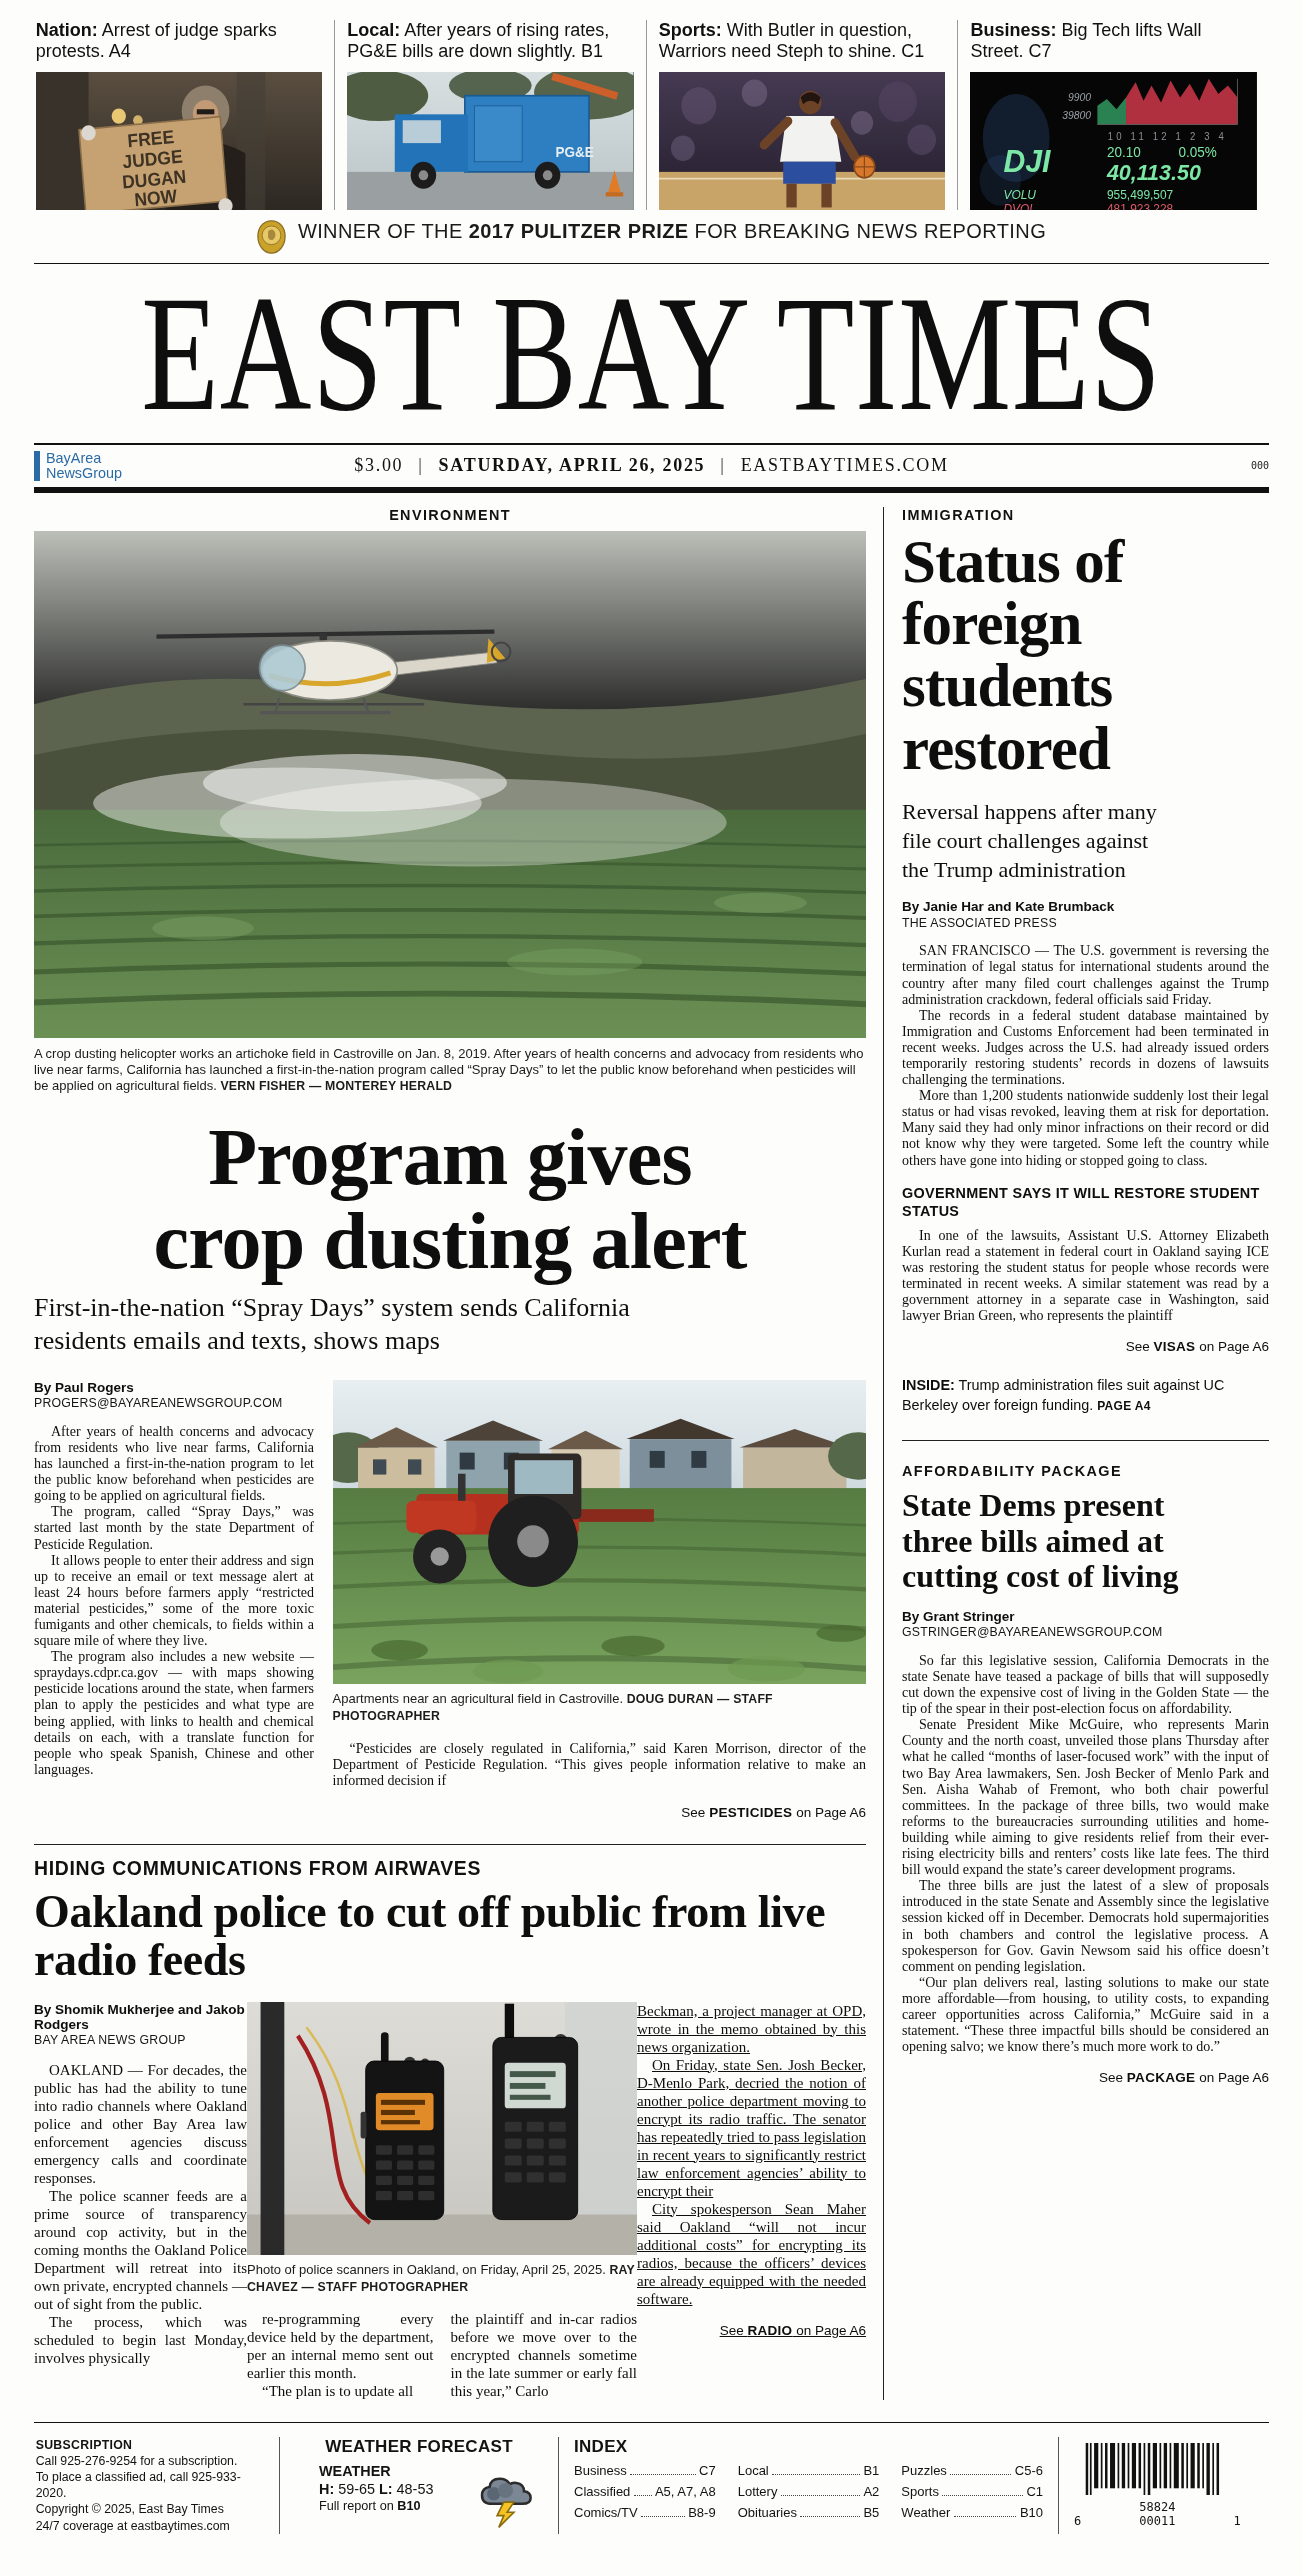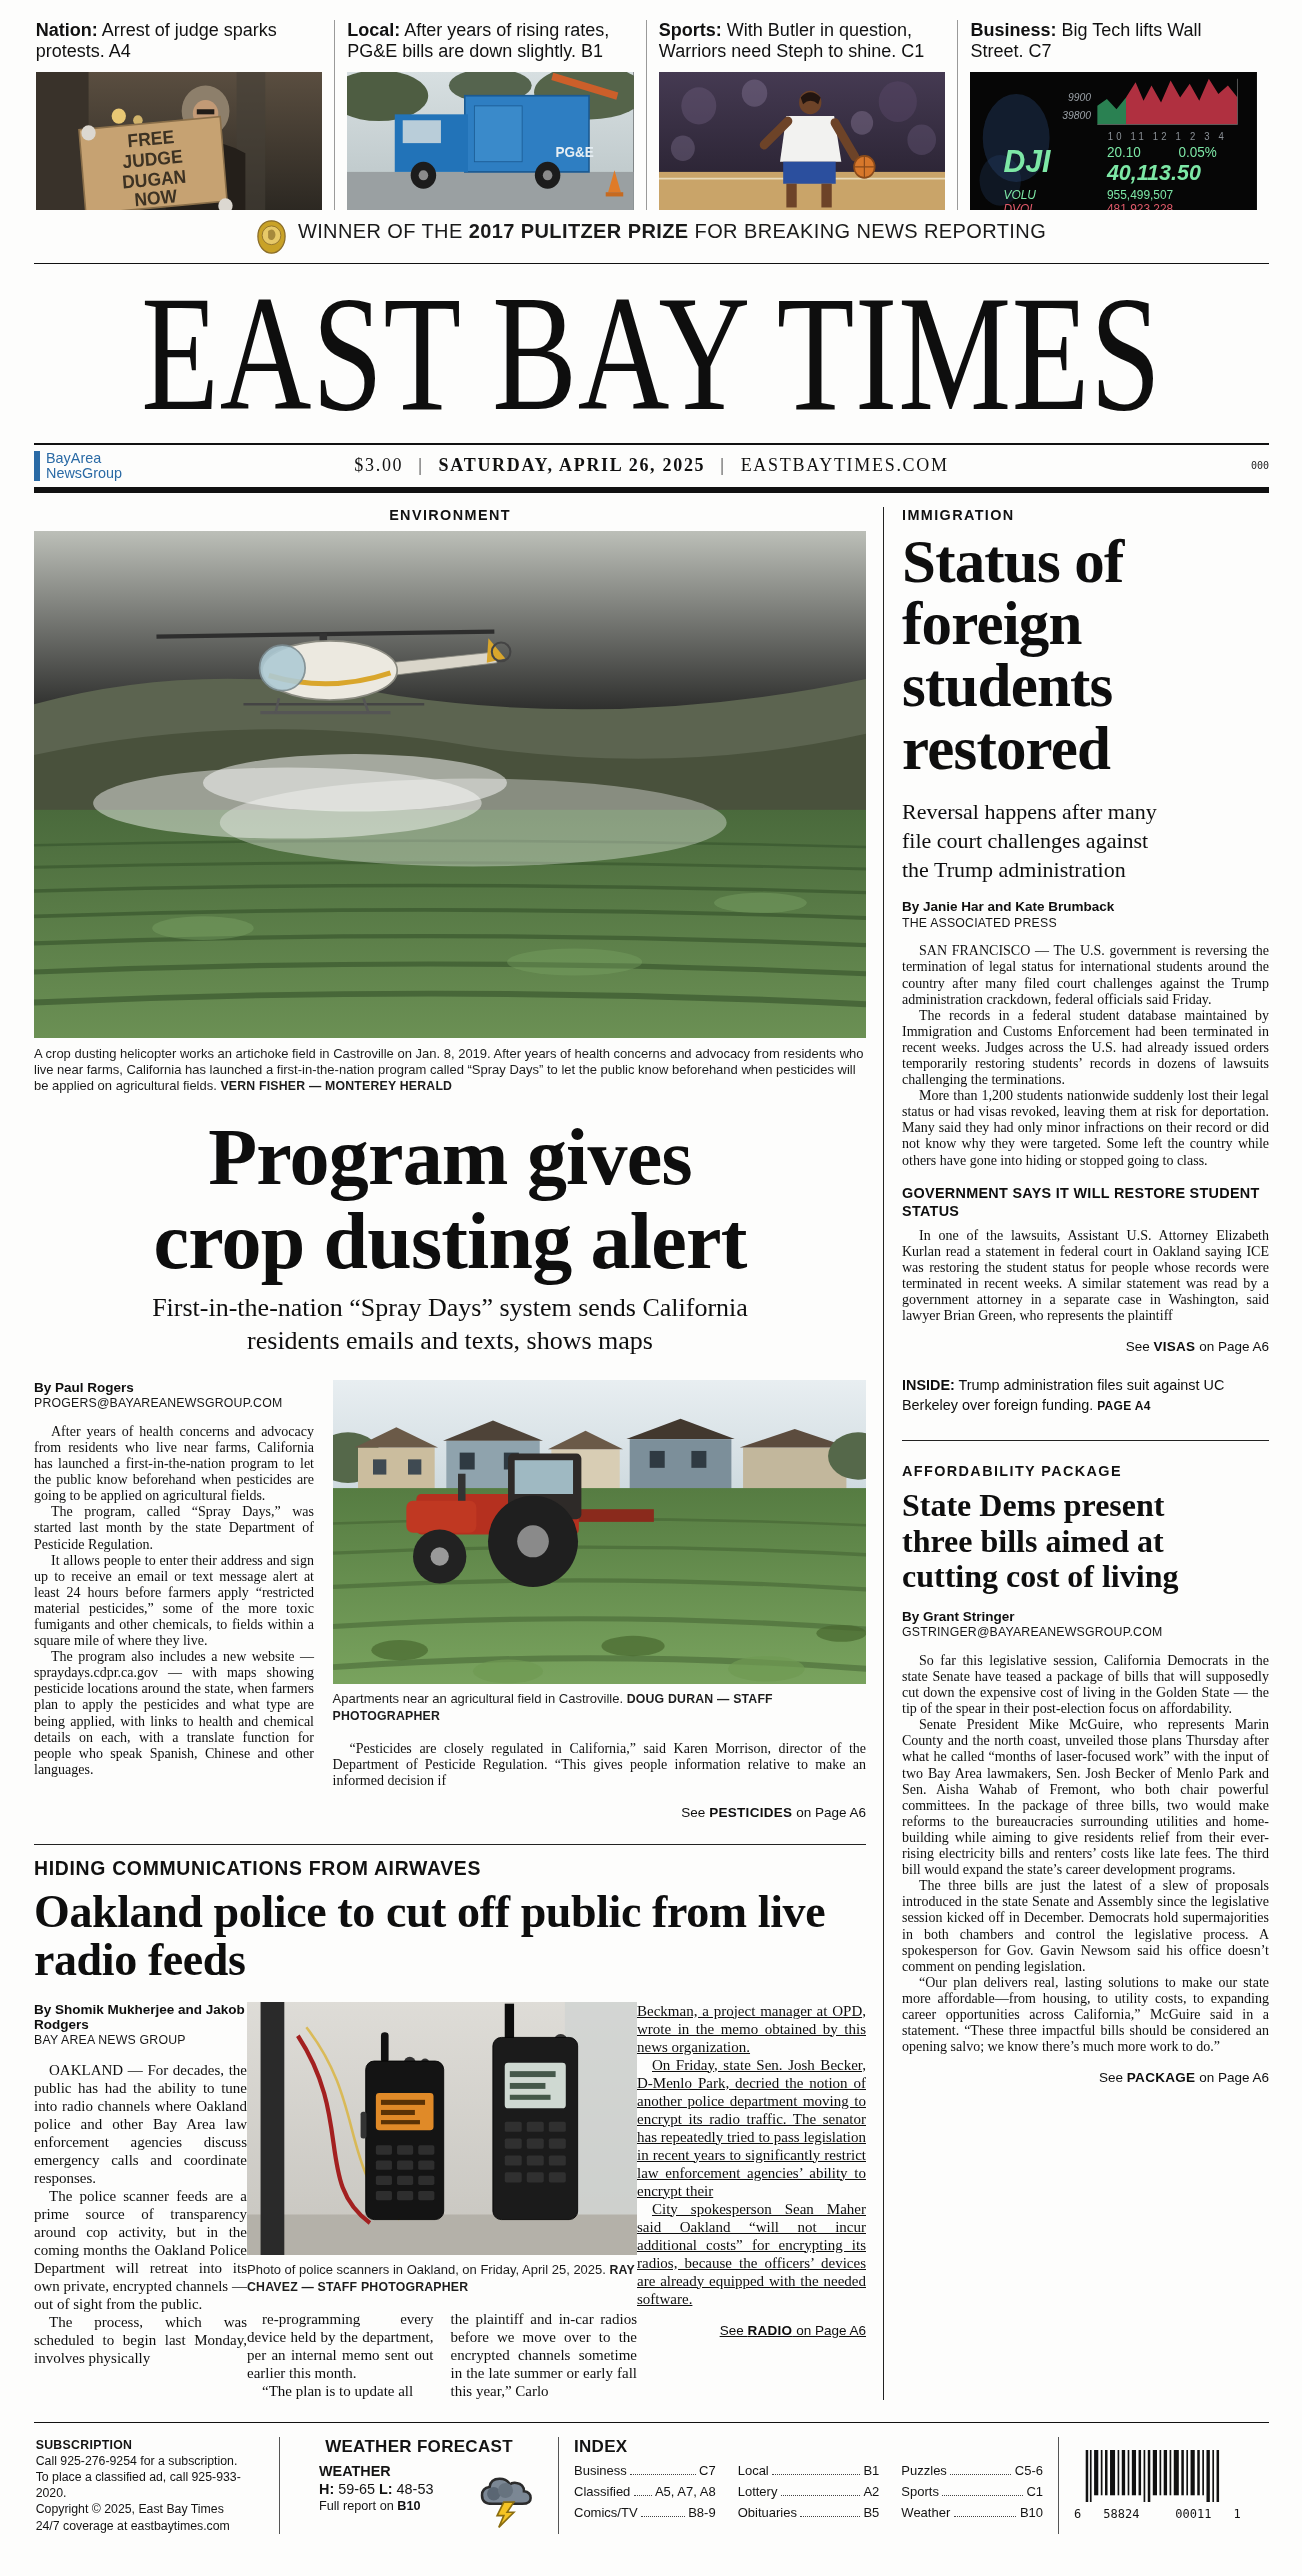--- a/index.html
+++ b/index.html
@@ -51,21 +51,21 @@
   .photo { width:100%; overflow:hidden; background:#4a5a40; }
   .photo svg { display:block; width:100%; height:100%; }
   .hero { height:507px; }
   .caption { font-family:"Liberation Sans", sans-serif; font-size:13px; line-height:1.26;
              color:#1c1c1c; margin:7.6px 0 0; }
   .caption b { font-size:12.3px; letter-spacing:0.2px; }
 
   .env-headline { text-align:center; margin:20px 0 8.4px; font-weight:700; font-size:80px;
                   line-height:1.05; letter-spacing:-0.8px; }
   .env-headline span { display:block; }
-  .env-deck { text-align:center; font-size:26px; line-height:1.28; margin:5px 0 22px; }
+  .env-deck { text-align:left; font-size:26px; line-height:1.28; margin:5px 0 22px; }
   .env-deck span { display:block; }
 
   .byline { font-family:"Liberation Sans", sans-serif; font-weight:700; font-size:13.5px; margin:0; }
   .byline-sub { font-family:"Liberation Sans", sans-serif; font-size:12.3px; letter-spacing:0.2px;
                 margin:1.7px 0 13.5px; overflow-wrap:anywhere; color:#161616; }
 
   .para { font-size:14px; line-height:1.15; text-align:justify; text-indent:17px; margin:0; }
   .env-body { display:flex; gap:18.6px; }
   .env-col1 { width:280px; flex:none; }
   .env-colmain { flex:1; }
@@ -118,21 +118,21 @@
   .weather-icon { position:absolute; right:22px; top:35px; }
   .f-index { flex:1; }
   .idx-cols { display:flex; gap:22px; }
   .idx-col { flex:1; }
   .idx-row { display:flex; align-items:flex-end; font-size:13px; margin:0 0 6px; }
   .idx-dots { flex:1; border-bottom:1.7px dotted #444; margin:0 3.4px 3.4px; min-width:10px; }
   .f-barcode { width:211px; display:flex; flex-direction:column; justify-content:center; }
   .bc-wrap { display:flex; align-items:flex-end; gap:4.2px; }
   .bc-digit { font-family:"DejaVu Sans Mono", monospace; font-size:12px; }
   .bc-center { text-align:center; }
-  .bc-nums { display:flex; justify-content:space-around; font-family:"DejaVu Sans Mono", monospace; font-size:12px; margin-top:1.7px; }
+  .bc-nums { display:flex; justify-content:space-around; font-family:"DejaVu Sans Mono", monospace; font-size:12px; margin-top:1.7px;flex-direction:column; }
 </style>
 </head>
 <body>
 
 <div class="page">
 
   <header class="teasers">
 
     <div class="teaser">
       <p class="teaser-text"><b>Nation:</b> <span>Arrest of judge sparks protests. A4</span></p>

